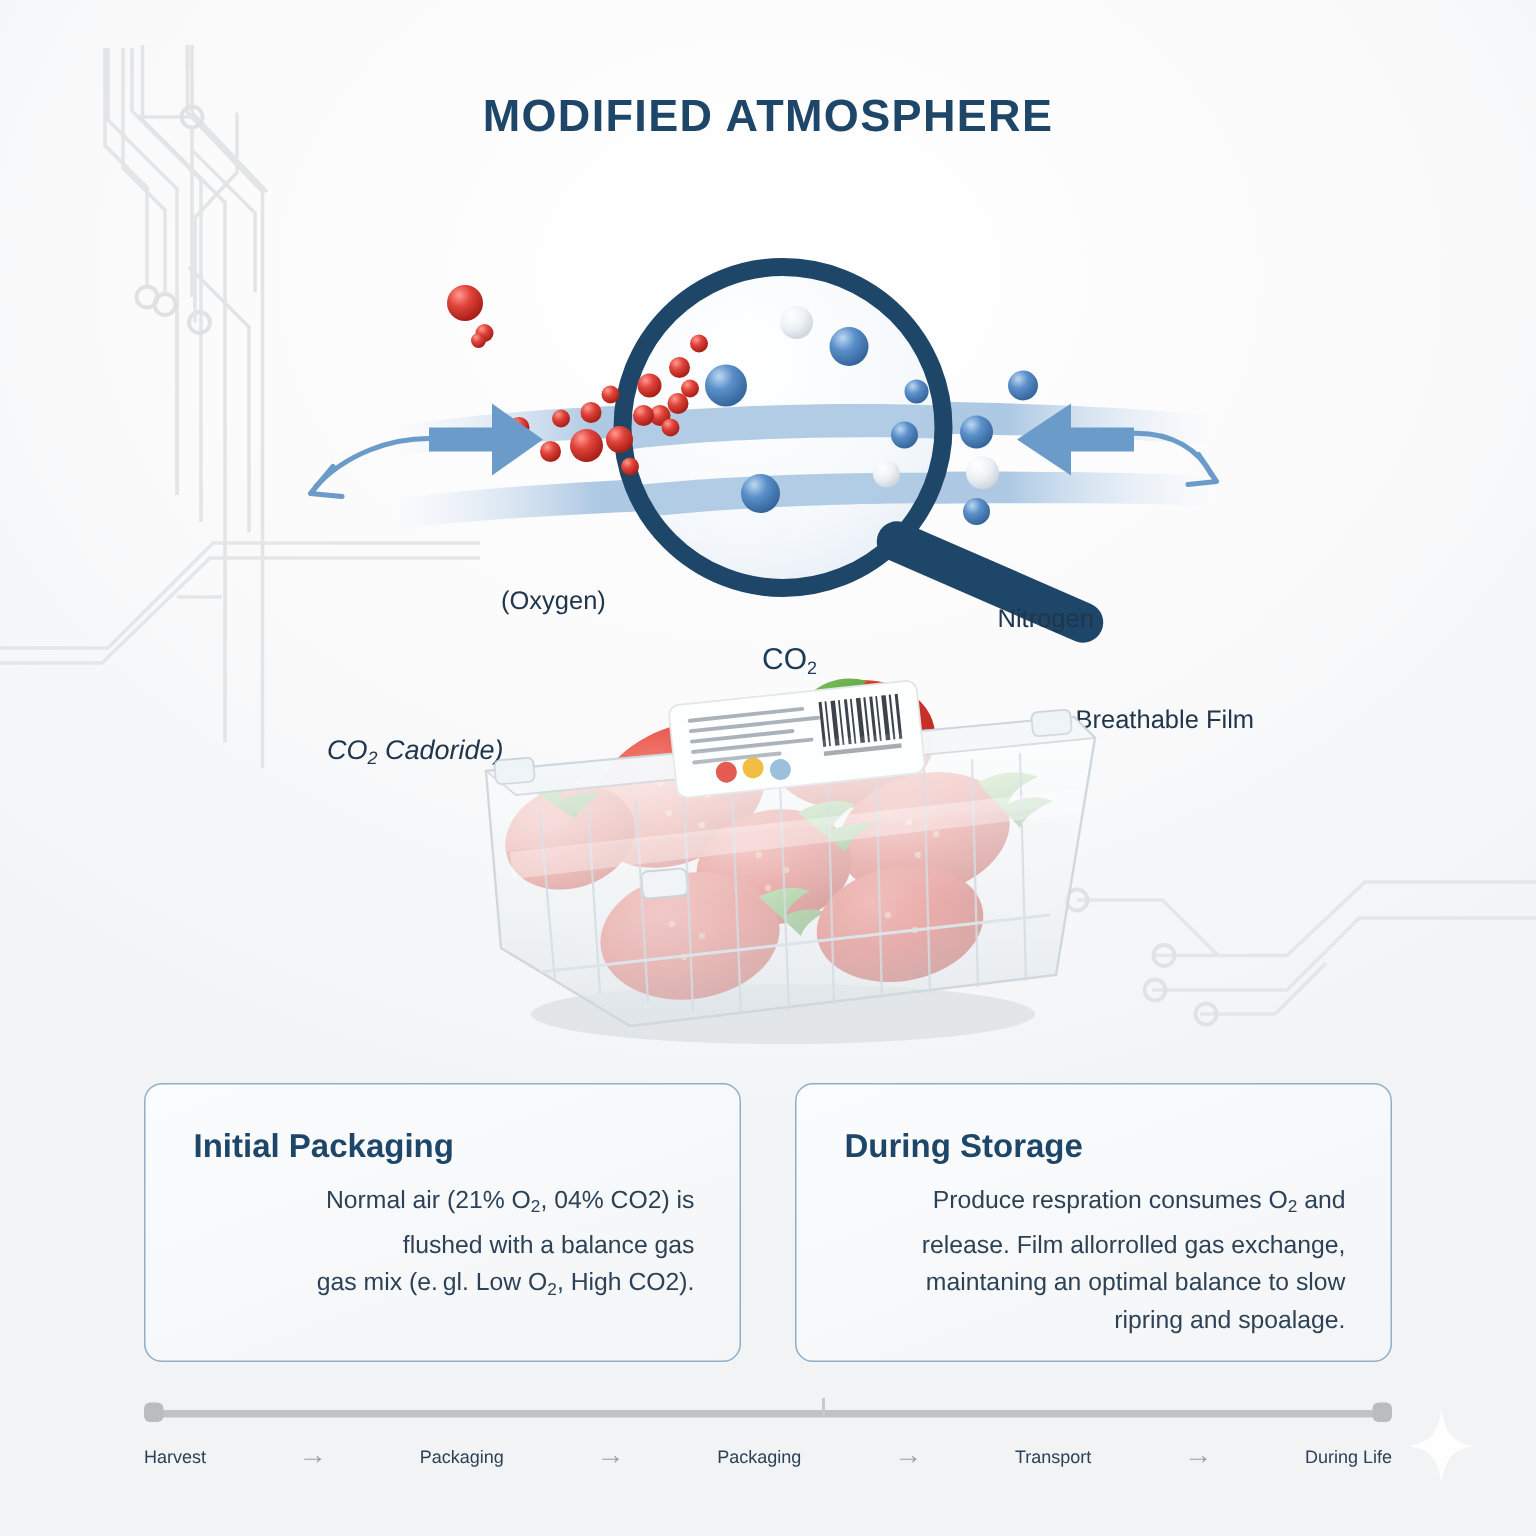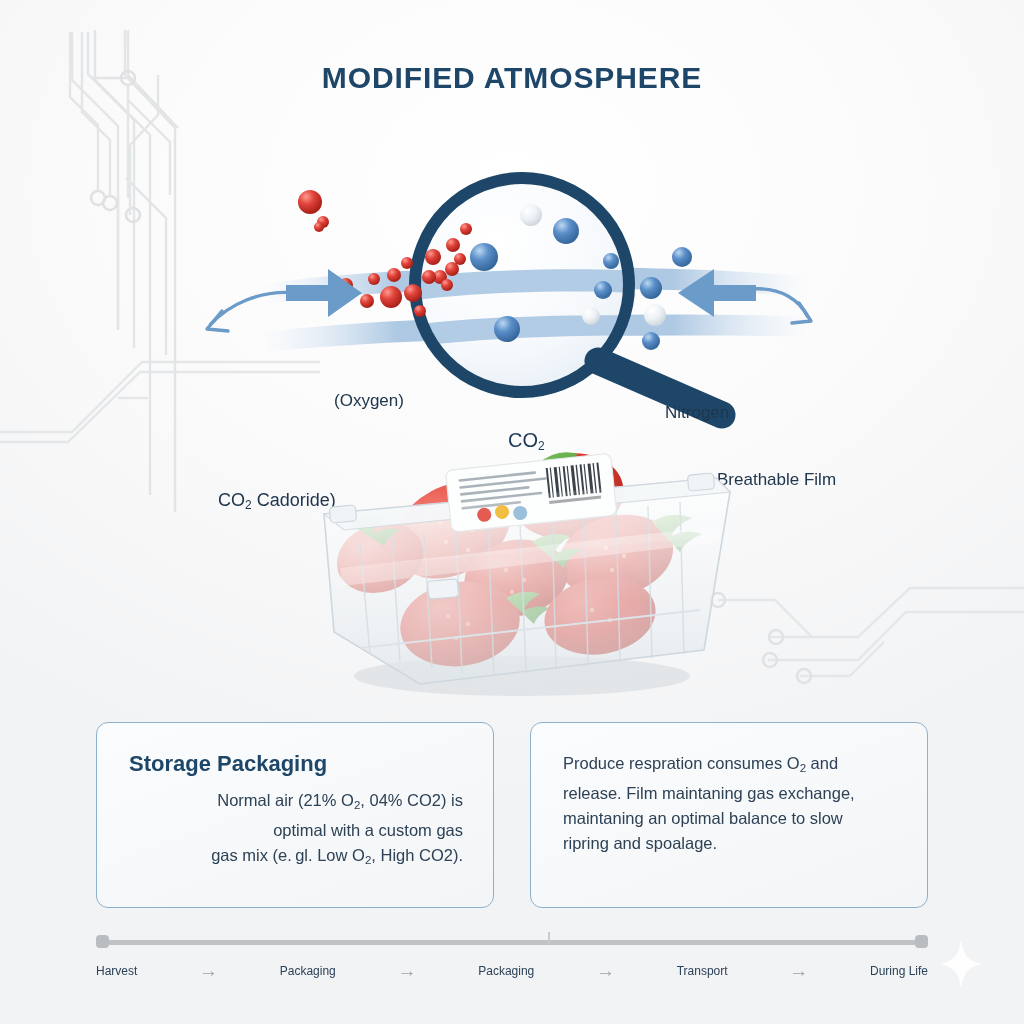--- a/index.html
+++ b/index.html
@@ -26,21 +26,21 @@
   }
 
   
   .diagram{position:absolute;left:10px;top:165px;width:1024px;height:290px;}
   .diagram svg{position:absolute;left:0;top:0;}
   .dlabel{
     position:absolute;color:#20364d;font-size:17px;white-space:nowrap;
   }
   .dlabel sub{font-size:12px;vertical-align:-3px;}
   .lbl-oxygen{left:324px;top:226px;}
-  .lbl-co2left{left:208px;top:325px;font-size:18px;}
+  .lbl-co2left{left:208px;top:325px;font-size:18px;font-style:italic;}
   .lbl-nitrogen{left:655px;top:238px;text-align:center;}
   .lbl-film{left:707px;top:305px;}
   .lbl-co2lens{left:498px;top:264px;font-size:20px;color:#1d3b57;}
   .lbl-n2lens{left:518px;top:335px;font-size:20px;color:#1d3b57;}
 
   
   .package{position:absolute;left:300px;top:418px;width:440px;height:290px;}
   .package svg{position:absolute;left:0;top:0;}
 
   
@@ -53,21 +53,21 @@
     padding:28px 30px 18px 32px;
   }
   .card-title{
     font-size:22px;font-weight:bold;color:#1d4668;margin-bottom:11px;
   }
   .card-body{
     font-size:16.5px;color:#2d4256;line-height:25px;
   }
   .card-body sub{font-size:11.5px;vertical-align:-3px;}
   .card-left .card-body{text-align:right;}
-  .card-right .card-body{text-align:left;}
+  .card-right .card-body{text-align:right;}
 
   
   .timeline{position:absolute;left:96px;top:934px;width:832px;height:70px;}
   .track{
     position:absolute;left:4px;top:6px;width:824px;height:5px;
     background:#bfc3c6;border-radius:3px;
   }
   .cap{position:absolute;top:1px;width:13px;height:13px;background:#b9bdc0;border-radius:4px;}
   .cap.start{left:0;}
   .cap.end{left:819px;}
@@ -478,31 +478,32 @@
           <circle cx="218" cy="92" r="7" fill="#8fb8d8"></circle>
         </g>
       </g>
 
       <path d="M24 96 L416 60 L430 74 L404 120 L30 150 Z" fill="#ffffff" opacity=".12"></path>
     </svg>
   </div>
 
   <div class="cards">
     <div class="card card-left">
-      <div class="card-title">Storage Packaging</div>
+      <div class="card-title">Initial Packaging</div>
       <div class="card-body">
         <div>Normal air (21% O<sub>2</sub>, 04% CO2) is</div>
-        <div>optimal with a custom gas</div>
+        <div>flushed with a balance gas</div>
         <div>gas mix (e. gl. Low O<sub>2</sub>, High CO2).</div>
       </div>
     </div>
     <div class="card card-right">
+      <div class="card-title">During Storage</div>
       <div class="card-body">
         <div>Produce respration consumes O<sub>2</sub> and</div>
-        <div>release. Film maintaning gas exchange,</div>
+        <div>release. Film allorrolled gas exchange,</div>
         <div>maintaning an optimal balance to slow</div>
         <div>ripring and spoalage.</div>
       </div>
     </div>
   </div>
 
   <div class="timeline">
     <div class="track"></div>
     <div class="cap start"></div>
     <div class="cap end"></div>

